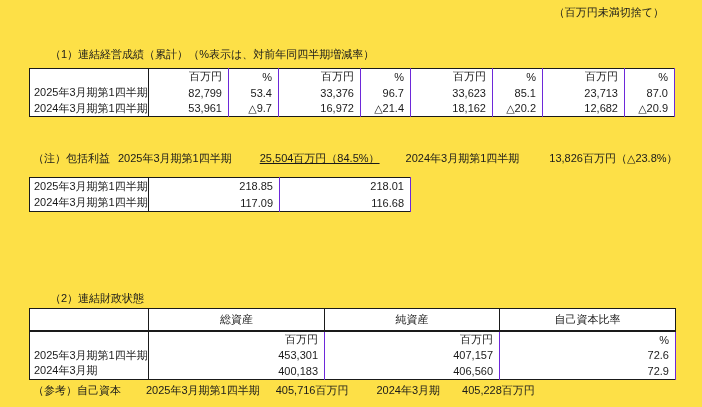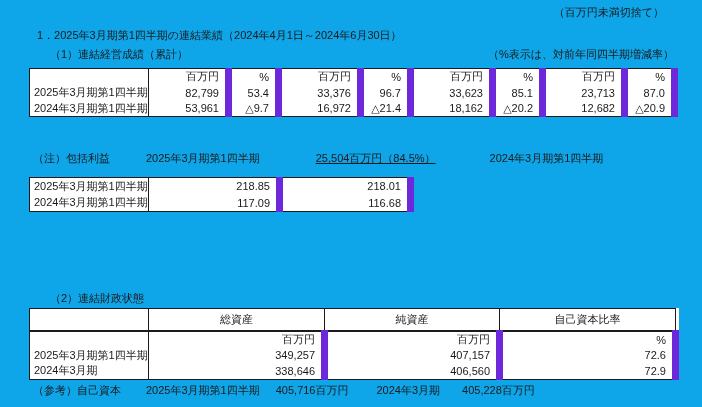--- a/index.html
+++ b/index.html
@@ -1,25 +1,25 @@
 <!DOCTYPE html>
 <html><head>
 <meta charset="utf-8">
 <style>
   * { margin:0; padding:0; box-sizing:border-box; }
   html,body { background:#ffffff; }
   .page {
-    position:relative; width:702px; height:407px; background:#0ea5e9;
+    position:relative; width:702px; height:407px; background:#fde047;
     font-family:"Liberation Sans","DejaVu Sans",sans-serif;
     font-size:11px; color:#1a1a1a; overflow:hidden;
   }
   .abs { position:absolute; white-space:nowrap; }
   .top-note   { top:5px;  right:38px; }
   .title1     { top:28px; left:37px; }
-  .subrow     { top:47px; left:50px; right:28px; display:flex; justify-content:space-between; }
+  .subrow     { top:47px; left:50px; right:28px; display:flex; justify-content:flex-start; }
   .sec2-title { top:291px; left:50px;text-align:center; }
 
   table { border-collapse:collapse; table-layout:fixed; position:absolute; background:#fff; }
   th, td { font-weight:normal; font-size:11px; white-space:nowrap; overflow:visible; }
 
   .t1 { top:68px;  left:29px; width:645px; border:1px solid #1a1a1a; }
   .t2 { top:177px; left:29px; width:381px; border:1px solid #1a1a1a; }
   .t3 { top:308px; left:29px; width:646px; border:1px solid #1a1a1a; }
 
   tr.ghead th {
@@ -27,39 +27,38 @@
     text-align:center; vertical-align:middle;
     white-space:pre-line; line-height:13px; padding:2px 2px;
   }
   .t1 tr.ghead th { height:30px; }
   .t2 tr.ghead th { height:45px; }
   .t3 tr.ghead th { height:21px; line-height:17px; }
 
   td.lbl { text-align:left; padding:0 3px 0 4px;
            border-left:1px solid #1a1a1a; border-right:1px solid #1a1a1a; }
   td.num { text-align:right; padding:0 6px 0 2px;
-           border-left:1px solid #1a1a1a; border-right:7px solid #6d28d9; }
+           border-left:1px solid #1a1a1a; border-right:1px solid #6d28d9; }
   tr.units td { height:16px; }
   tbody tr td { height:16px; }
   .t2 tbody tr td { height:17px; }
 
-  .note-line   { top:151px; left:33px; display:flex; align-items:flex-start;gap:28px; }
+  .note-line   { top:151px; left:33px; display:flex; align-items:flex-start; }
   .footer-line { top:383px; left:33px; display:flex; align-items:flex-start; }
   .note-line span, .footer-line span { white-space:nowrap; }
   .g1 { margin-left:8px; }  .g2 { margin-left:28px;text-decoration:underline; } .g3 { margin-left:26px; } .g4 { margin-left:30px; }
   .f1 { margin-left:25px; } .f2 { margin-left:16px; } .f3 { margin-left:28px; } .f4 { margin-left:22px;text-align:right; }
 </style>
 </head>
 <body>
 
 <div class="page">
 
   <div class="abs top-note">（百万円未満切捨て）</div>
 
-  <div class="abs title1">1．2025年3月期第1四半期の連結業績（2024年4月1日～2024年6月30日）</div>
 
   <div class="abs subrow">
     <div>（1）連結経営成績（累計）</div>
     <div>（%表示は、対前年同四半期増減率）</div>
   </div>
 
   <table class="t1">
     <colgroup>
       <col style="width:119px">
       <col style="width:80px">
@@ -108,20 +107,21 @@
         <td class="num">△20.9</td>
       </tr>
     </tbody>
   </table>
 
   <div class="abs note-line">
     <span>（注）包括利益</span>
     <span class="g1">2025年3月期第1四半期</span>
     <span class="g2">25,504百万円（84.5%）</span>
     <span class="g3">2024年3月期第1四半期</span>
+    <span class="g4">13,826百万円（△23.8%）</span>
   </div>
 
   <table class="t2">
     <colgroup>
       <col style="width:119px">
         <col style="width:131px">
         <col style="width:131px">
     </colgroup>
     <thead>
     </thead>
@@ -158,27 +158,27 @@
       <tr class="units">
         <td class="lbl"></td>
         <td class="num">百万円</td>
         <td class="num">百万円</td>
         <td class="num">%</td>
       </tr>
     </thead>
     <tbody>
       <tr>
         <td class="lbl">2025年3月期第1四半期</td>
-        <td class="num">349,257</td>
+        <td class="num">453,301</td>
         <td class="num">407,157</td>
         <td class="num">72.6</td>
       </tr>
       <tr>
         <td class="lbl">2024年3月期</td>
-        <td class="num">338,646</td>
+        <td class="num">400,183</td>
         <td class="num">406,560</td>
         <td class="num">72.9</td>
       </tr>
     </tbody>
   </table>
 
   <div class="abs footer-line">
     <span>（参考）自己資本</span>
     <span class="f1">2025年3月期第1四半期</span>
     <span class="f2">405,716百万円</span>

